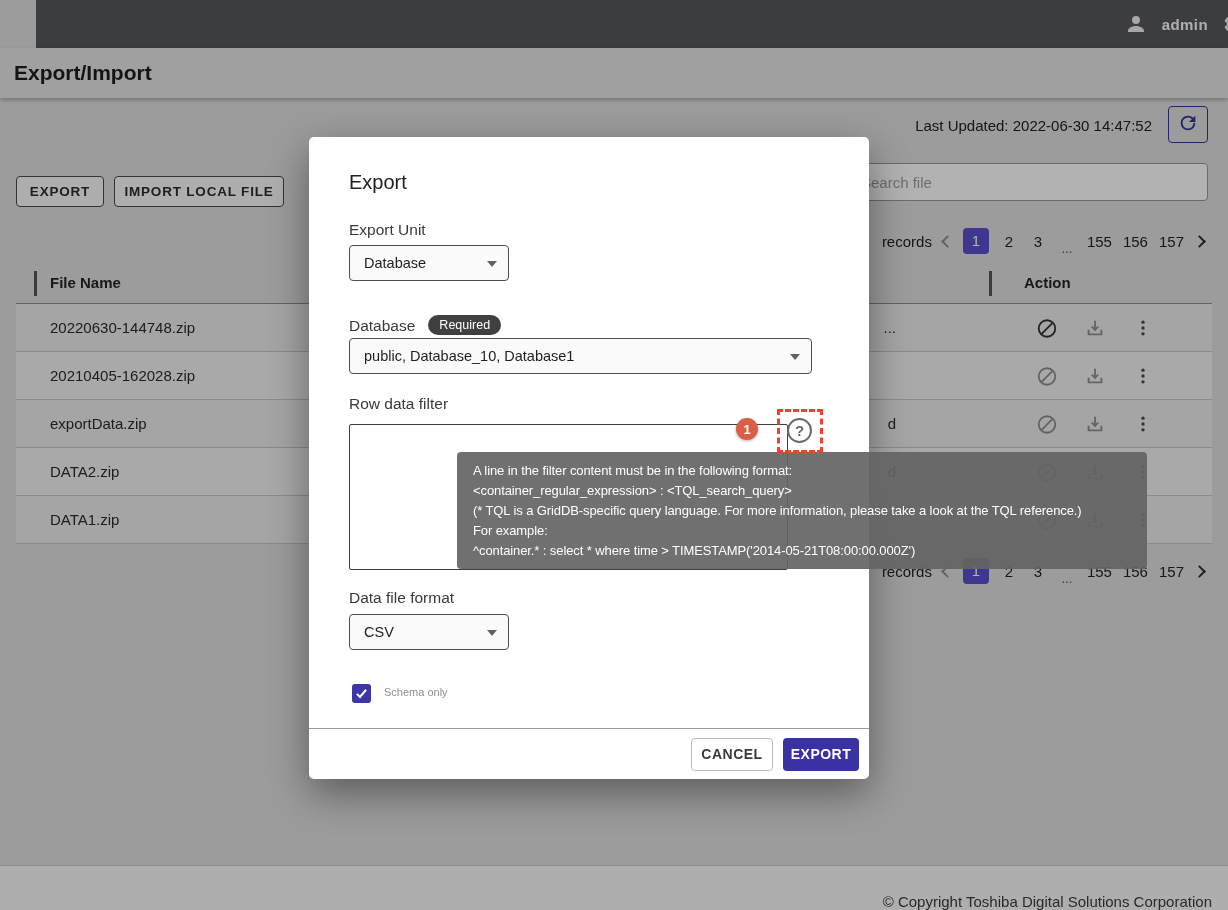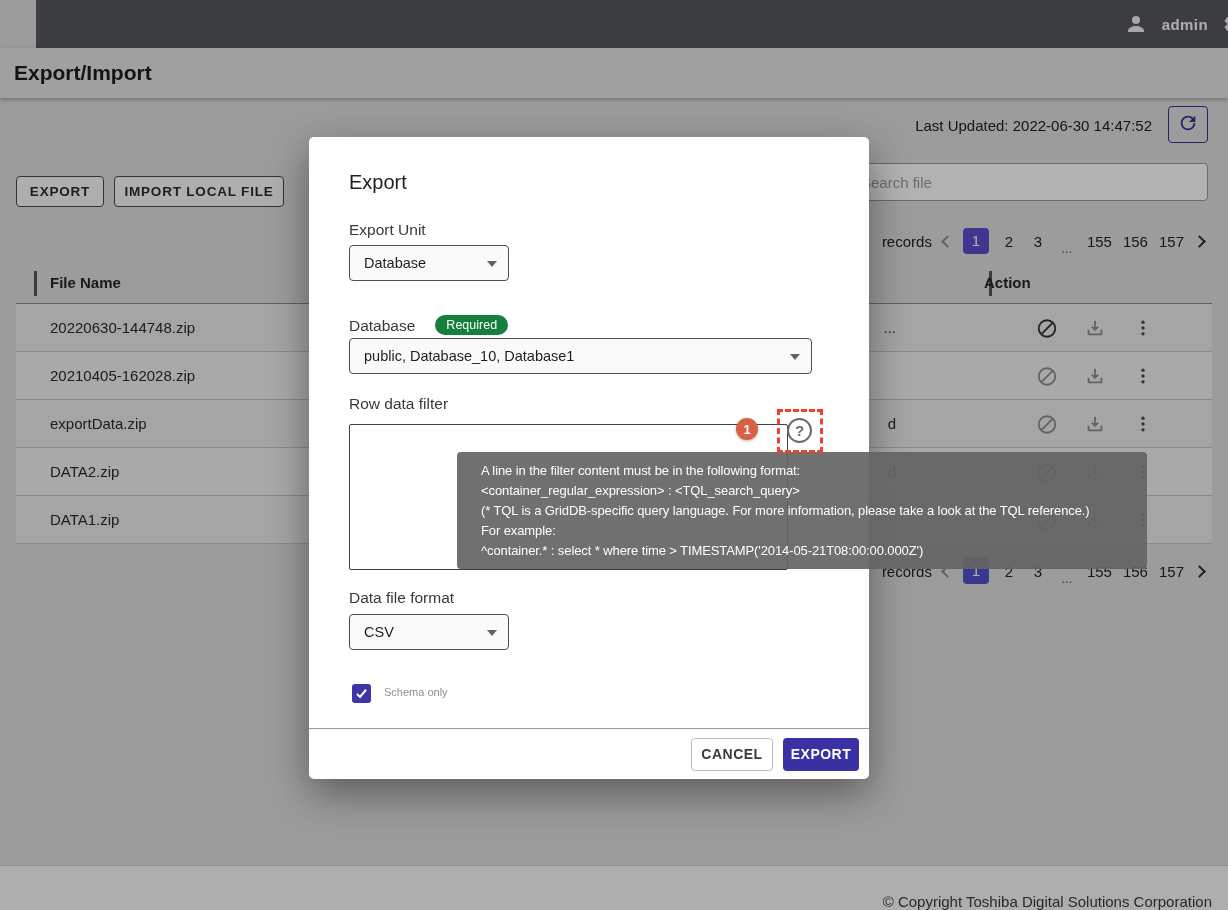--- a/index.html
+++ b/index.html
@@ -46,21 +46,21 @@
   .chev.next { transform:rotate(-135deg); color:#2e2e2e; }
   .page { min-width:18px; text-align:center; cursor:pointer; }
   .page.active { width:26px; height:26px; line-height:26px; border-radius:4px; background:#5a50cf; color:#fff; }
   .page.ellipsis { color:#555; font-size:13px; align-self:flex-end; cursor:default; }
 
   
   .thead { position:absolute; left:16px; top:262px; width:1196px; height:42px; border-bottom:1px solid #8f8f8f;
            font-size:15px; font-weight:bold; color:#252525; }
   .colbar { position:absolute; top:9px; width:3px; height:25px; background:#555; }
   .col-file { position:absolute; left:34px; top:12px; }
-  .col-action { position:absolute; left:968px; top:12px; }
+  .col-action { position:absolute; left:1008px; top:12px; }
   .trow { position:absolute; left:16px; width:1196px; height:48px; border-bottom:1px solid #c6c6c6; }
   .trow:nth-of-type(odd)  { background:#ececec; }
   .trow:nth-of-type(even) { background:#f3f3f3; }
   .fname { position:absolute; left:34px; top:15px; font-size:15px; color:#2b2b2b; }
   .frag  { position:absolute; left:844px; top:15px; width:36px; font-size:15px; color:#2b2b2b; text-align:right; }
   .rowicons { position:absolute; left:1020px; top:0; height:48px; display:flex; align-items:center; gap:26px; }
   .act { width:22px; height:22px; display:flex; align-items:center; justify-content:center; cursor:pointer; }
 
   
   .footer { position:absolute; left:0; bottom:0; width:1228px; height:45px; background:#fafafa; border-top:1px solid #cfcfcf;
@@ -71,21 +71,21 @@
 
   
   .modal { position:absolute; left:309px; top:137px; width:560px; height:642px; background:#fff; border-radius:5px;
            box-shadow:0 14px 40px rgba(0,0,0,.42); z-index:20; }
   .modal-title { position:absolute; left:40px; top:34px; font-size:20px; color:#212121; font-weight:500; }
   .m-label { position:absolute; left:40px; font-size:15.5px; color:#3a3a3a; }
   .select { position:absolute; background:#fafafa; border:1px solid #4f4f4f; border-radius:4px; height:36px;
             display:flex; align-items:center; padding:0 30px 0 14px; font-size:14.5px; color:#1e1e1e; cursor:pointer; }
   .caret { position:absolute; right:11px; top:15px; width:0; height:0;
            border-left:5px solid transparent; border-right:5px solid transparent; border-top:6px solid #5f6368; }
-  .req-badge { display:inline-block; margin-left:20px; background:#15803d; color:#fff; font-size:12.5px;
+  .req-badge { display:inline-block; margin-left:13px; background:#404040; color:#fff; font-size:12.5px;
                padding:3px 11px; border-radius:11px; vertical-align:2px; }
   .filter-area { position:absolute; left:40px; top:287px; width:439px; height:146px; background:#fff;
                  border:1px solid #3f3f3f; border-radius:2px; resize:none; font-family:"Liberation Sans",sans-serif; }
   .count-badge { position:absolute; left:427px; top:281px; width:22px; height:22px; border-radius:50%;
                  background:#d95f45; color:#fff; font-size:13px; font-weight:bold; display:flex;
                  align-items:center; justify-content:center; box-shadow:0 1px 3px rgba(0,0,0,.3); z-index:2; }
   .help-icon { position:absolute; left:478px; top:281px; width:25px; height:25px; border-radius:50%;
                border:2px solid #6b6b6b; background:#fff; color:#6b6b6b; font-size:15px; font-weight:bold;
                display:flex; align-items:center; justify-content:center; cursor:pointer; z-index:2; }
   .checkbox { position:absolute; left:43px; top:547px; width:19px; height:19px; background:#3d35a8;
@@ -95,21 +95,21 @@
                   display:flex; align-items:center; justify-content:flex-end; gap:10px; padding-right:10px; }
   .btn-cancel { width:82px; height:33px; background:#fff; border:1px solid #bdbdbd; border-radius:4px;
                 font-size:14px; font-weight:bold; letter-spacing:.5px; color:#3a3a3a; cursor:pointer;
                 font-family:"Liberation Sans",sans-serif; }
   .btn-submit { width:76px; height:33px; background:#3a31a5; border:none; border-radius:4px;
                 font-size:14px; font-weight:bold; letter-spacing:.5px; color:#fff; cursor:pointer;
                 font-family:"Liberation Sans",sans-serif; }
 
   
   .tooltip { position:absolute; left:457px; top:452px; width:690px; height:117px; background:rgba(100,100,100,.92);
-             border-radius:4px; z-index:30; padding:9px 24px; color:#fff; font-size:13px; line-height:20px;
+             border-radius:4px; z-index:30; padding:9px 16px; color:#fff; font-size:13px; line-height:20px;
              white-space:nowrap; overflow:hidden; letter-spacing:-.1px; }
   .annotation { position:absolute; left:777px; top:409px; width:46px; height:44px;
                 border:3px dashed #f4402e; z-index:40; pointer-events:none; }
 </style>
 </head>
 <body>
 
 <div class="stage">
 
   <div class="topbar">

